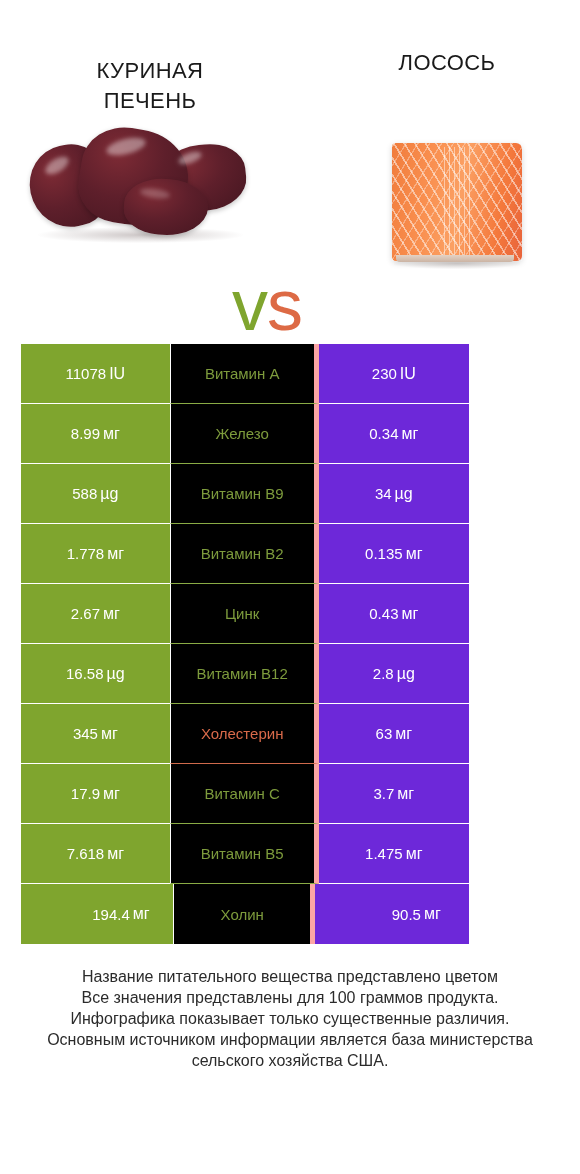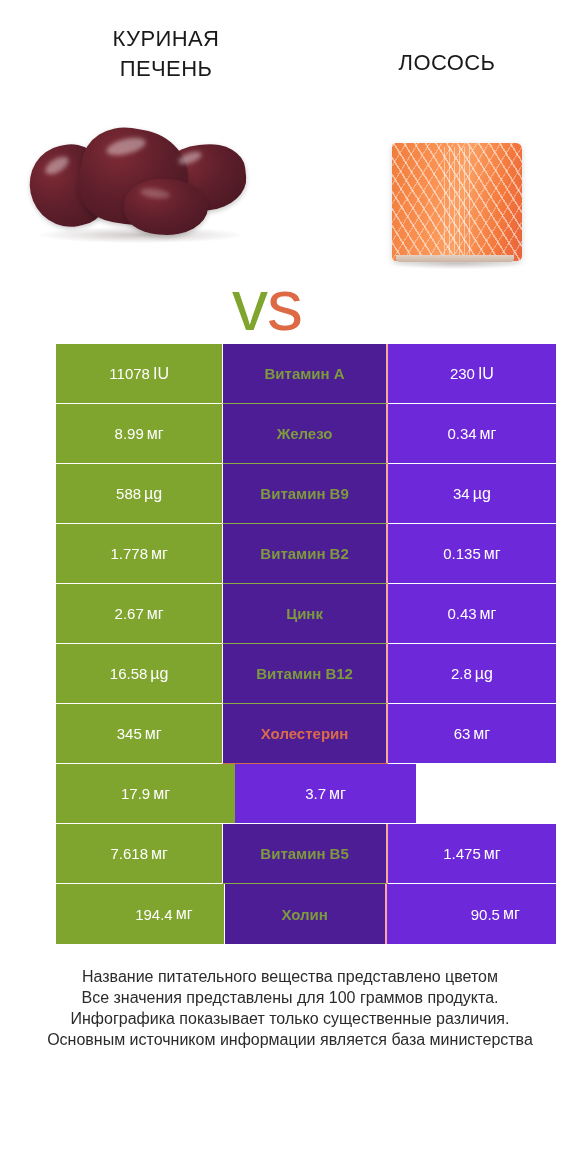--- a/index.html
+++ b/index.html
@@ -27,21 +27,21 @@
   .title {
     position: absolute;
     top: 24px;
     font-size: 22px;
     line-height: 30px;
     letter-spacing: 0.4px;
     color: #1a1a1a;
     text-align: center;
     font-weight: 400;
   }
-  .title-left  { left: 26px;  width: 280px; }
+  .title-left  { left: 10px;  width: 280px; margin-top: 32px; }
   .title-right { left: 312px; width: 270px; top: 48px; }
 
   
   .hero {
     position: absolute;
     top: 105px; left: 0;
     width: 580px;
     height: 215px;
   }
   .hero-left {
@@ -132,44 +132,43 @@
 
   
   .table {
     position: absolute;
     left: 21px; top: 344px;
     width: 538px;
   }
   .row {
     display: flex;
     height: 60px;
-    width: 500px;
-    margin-left: 35px;
+    width: 448px;
   }
   .cell {
     display: flex;
     align-items: center;
     justify-content: center;
     font-size: 15px;
     height: 60px;
   }
   .cell-left {
     width: 179px;
     background: #7fa52e;
     color: #ffffff;
     border-bottom: 1px solid #ffffff;
   }
   .cell-mid {
     width: 178px;
-    background: #4c1d95;
+    background: #000000;
     color: #7d9b3c;
-    font-weight: 700;
+    font-weight: 400;
     border-bottom: 1px solid #8aab45;
     border-left: 1px solid #ffffff;
-    border-right: 2px solid #fca5a5;
+    border-right: 5px solid #fca5a5;
   }
   .cell-mid.winner-right {
     color: #d96a4a;
     border-bottom-color: #cf6a4c;
   }
   .cell-right {
     width: 181px;
     background: #6d28d9;
     color: #ffffff;
     border-bottom: 1px solid #ffffff;
@@ -313,20 +312,21 @@
         <div class="cell cell-right">
           <span>63</span>
           <span class="unit">мг</span>
         </div>
       </div>
       <div class="row">
         <div class="cell cell-left">
           <span>17.9</span>
           <span class="unit">мг</span>
         </div>
+        <div class="cell cell-mid">Витамин C</div>
         <div class="cell cell-right">
           <span>3.7</span>
           <span class="unit">мг</span>
         </div>
       </div>
       <div class="row">
         <div class="cell cell-left">
           <span>7.618</span>
           <span class="unit">мг</span>
         </div>
@@ -347,15 +347,16 @@
           <span class="unit">мг</span>
         </div>
       </div>
     </div>
 
   <div class="footnote">
     <p>Название питательного вещества представлено цветом</p>
     <p>Все значения представлены для 100 граммов продукта.</p>
     <p>Инфографика показывает только существенные различия.</p>
     <p>Основным источником информации является база министерства</p>
+    <p>сельского хозяйства США.</p>
   </div>
 
 </div>
 
 </body></html>

